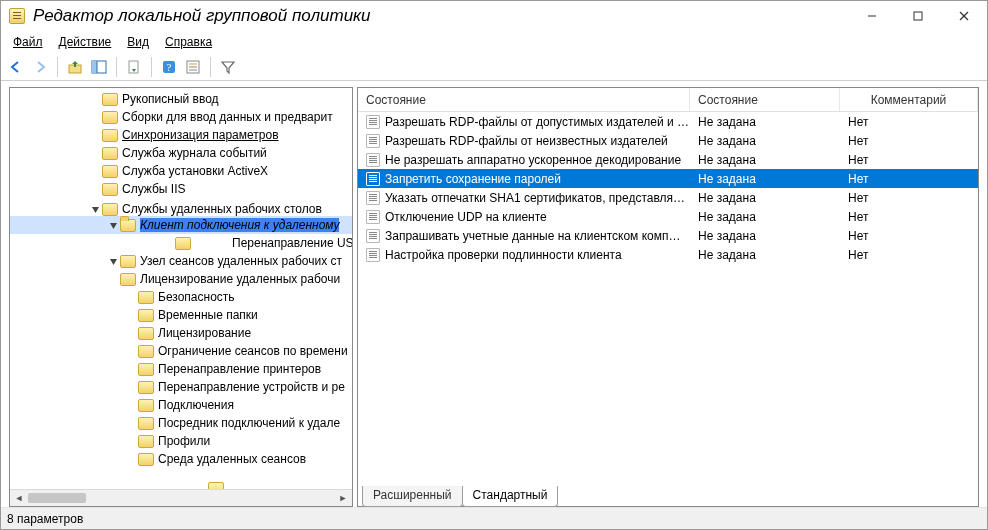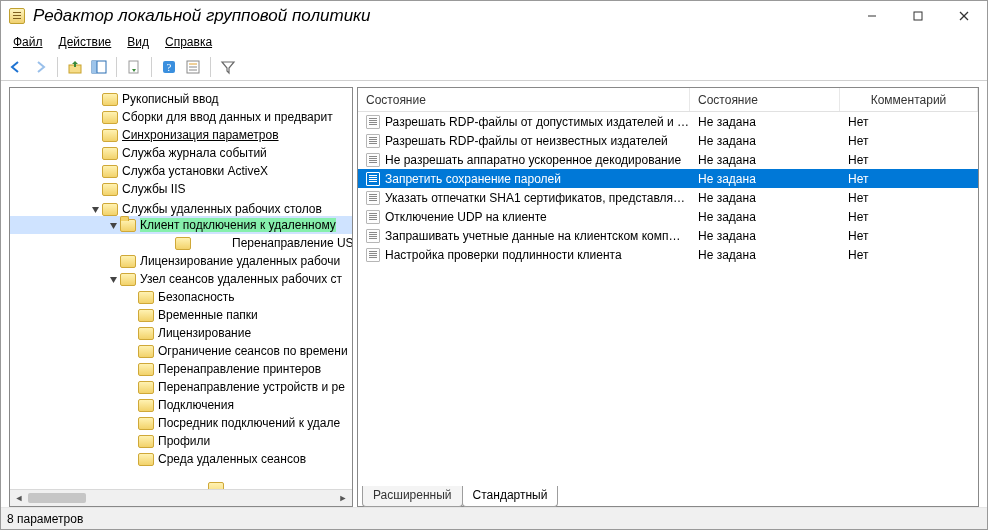--- a/index.html
+++ b/index.html
@@ -95,21 +95,21 @@
     padding: 2px 0;
   }
   .tree-row {
     display: flex;
     align-items: center;
     height: 18px;
     white-space: nowrap;
     padding-right: 4px;
   }
   .tree-row.selected { background: #cfe3ff; }
-  .tree-row.selected .label { background:#86efac; }
+  .tree-row.selected .label { background:#3b82f6;font-style:italic; }
   .twisty {
     width: 14px; height: 14px;
     display: flex; align-items: center; justify-content: center;
     color: #555;
     font-size: 10px;
     flex: 0 0 14px;
   }
   .folder-icon {
     width: 16px; height: 13px;
     background: linear-gradient(#fff2b2, #f2d26a);
@@ -364,32 +364,32 @@
             </div>
             <div class="folder-icon open"></div>
             <span class="label">Клиент подключения к удаленному</span>
           </div>
           <div class="tree-row" style="padding-left: 114px; gap: 37px;">
             <div class="twisty"></div>
             <div class="folder-icon"></div>
             <span class="label">Перенаправление USB-устройств</span>
           </div>
           <div class="tree-row" style="padding-left: 96px;">
-            <div class="twisty"></div>
-            <div class="folder-icon"></div>
-            <span class="label">Лицензирование удаленных рабочи</span>
-          </div>
-          <div class="tree-row" style="padding-left: 96px;">
             <div class="twisty">
               <svg width="9" height="9">
                 <path d="M1 2 L8 2 L4.5 8 Z" fill="#444"></path>
               </svg>
             </div>
             <div class="folder-icon"></div>
             <span class="label">Узел сеансов удаленных рабочих ст</span>
+          </div>
+          <div class="tree-row" style="padding-left: 96px;">
+            <div class="twisty"></div>
+            <div class="folder-icon"></div>
+            <span class="label">Лицензирование удаленных рабочи</span>
           </div>
           <div class="tree-row" style="padding-left: 114px;">
             <div class="twisty"></div>
             <div class="folder-icon"></div>
             <span class="label">Безопасность</span>
           </div>
           <div class="tree-row" style="padding-left: 114px;">
             <div class="twisty"></div>
             <div class="folder-icon"></div>
             <span class="label">Временные папки</span>

